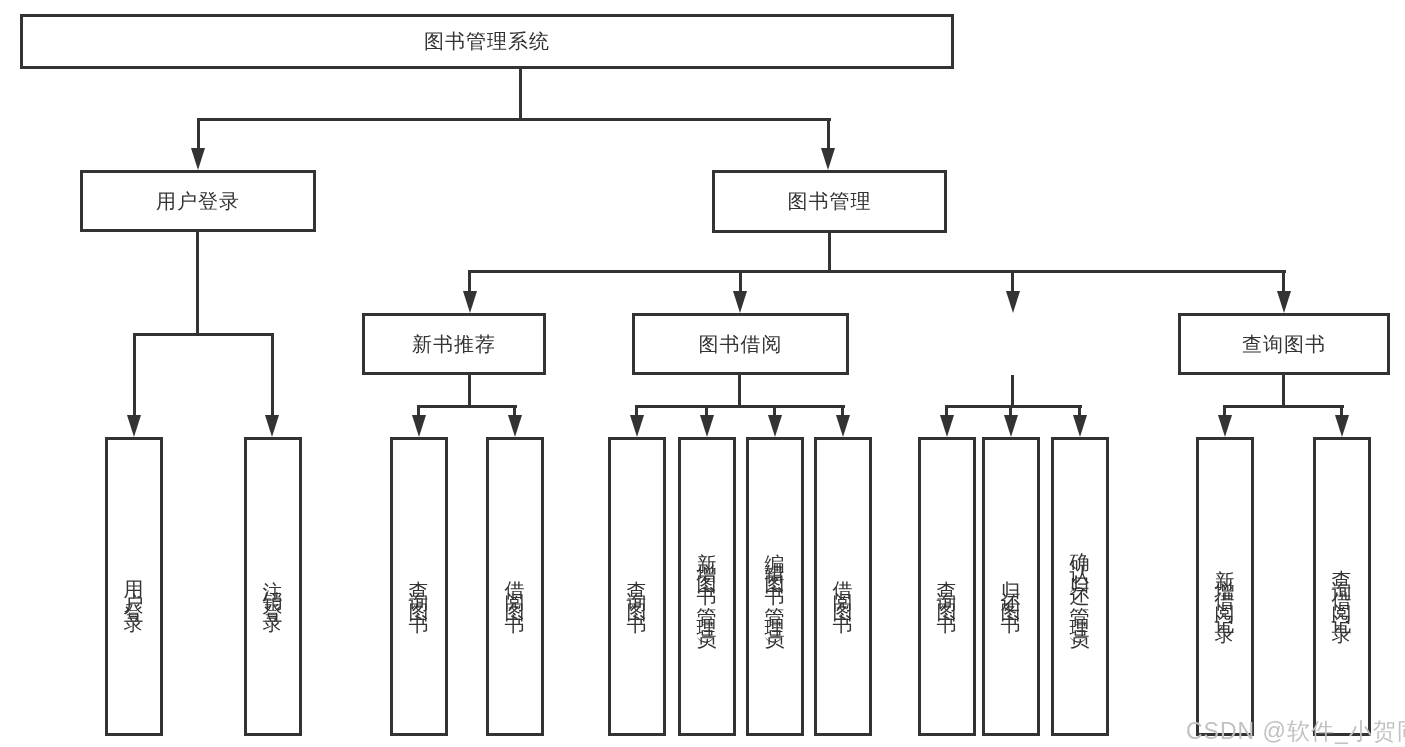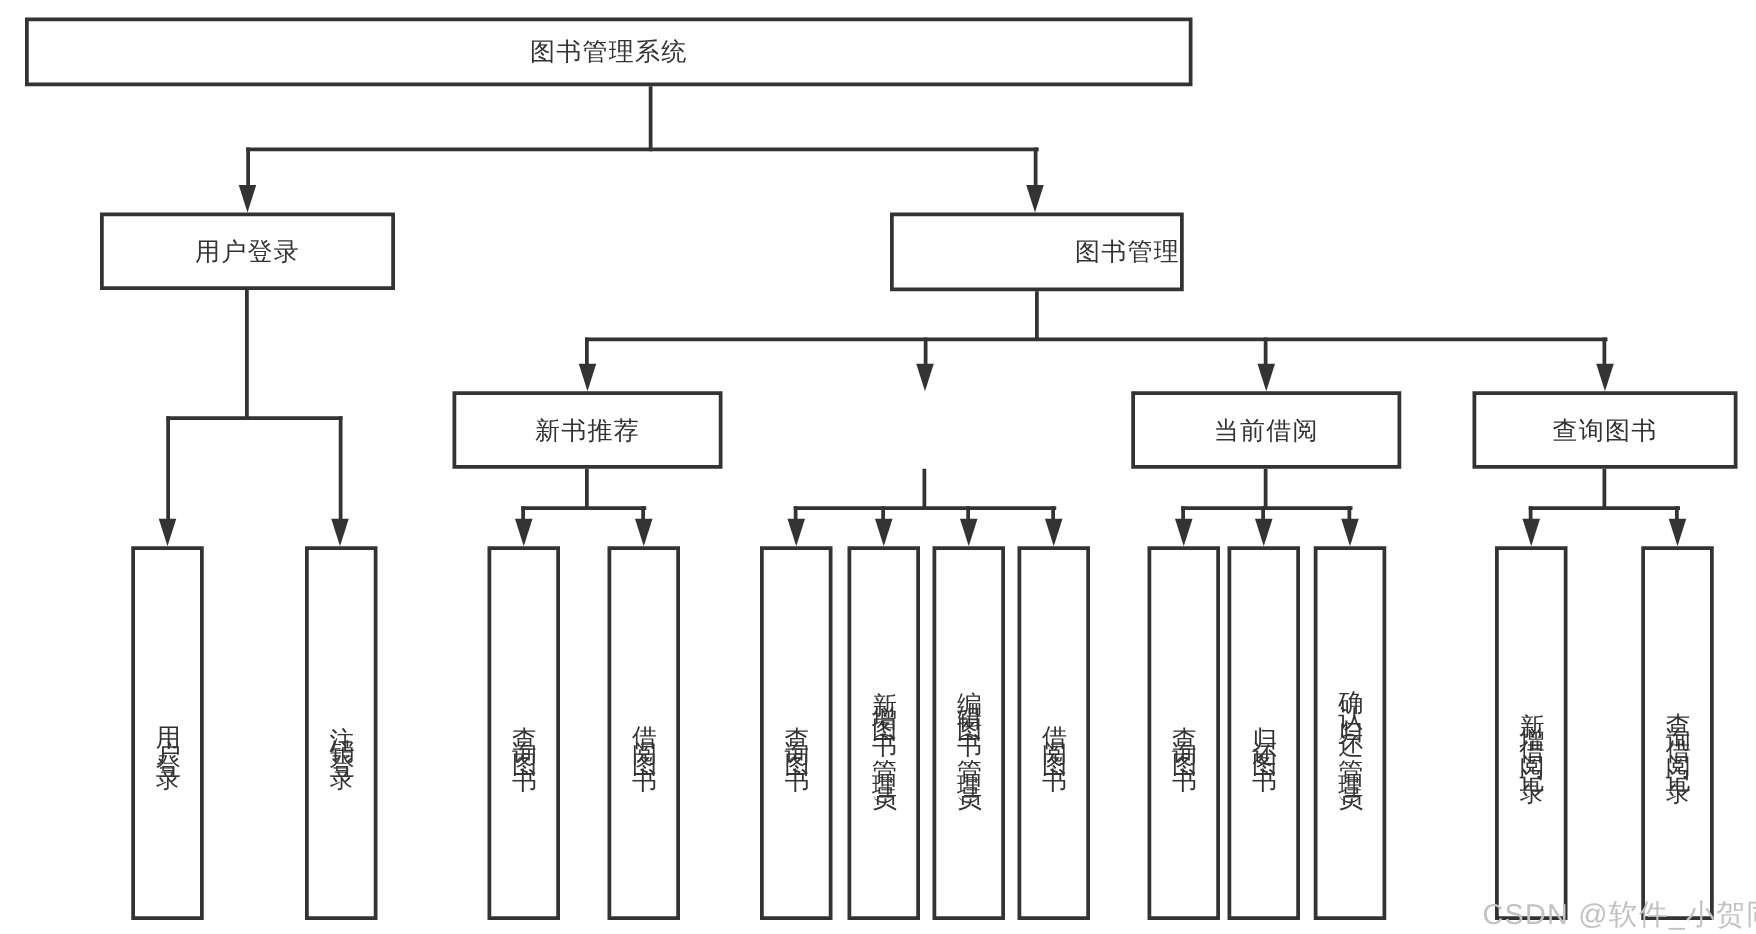--- a/index.html
+++ b/index.html
@@ -64,21 +64,21 @@
   <div class="vl" style="left:519px;top:69px;height:52px;"></div>
   <div class="hl" style="left:197px;top:118px;width:634px;"></div>
   <div class="vl" style="left:197px;top:118px;height:33px;"></div>
   <div class="arrow" style="left:191px;top:148px;"></div>
   <div class="vl" style="left:827px;top:118px;height:33px;"></div>
   <div class="arrow" style="left:821px;top:148px;"></div>
 
   <div class="box" style="left:80px;top:170px;width:236px;height:62px;">
     <span>用户登录</span>
   </div>
-  <div class="box" style="left:712px;top:170px;width:235px;height:63px;justify-content:flex-end;">
+  <div class="box" style="left:712px;top:170px;width:235px;height:63px;">
     <span>图书管理</span>
   </div>
 
   <div class="vl" style="left:196px;top:232px;height:103px;"></div>
   <div class="hl" style="left:133px;top:333px;width:141px;"></div>
   <div class="vl" style="left:133px;top:333px;height:84px;"></div>
   <div class="arrow" style="left:127px;top:415px;"></div>
   <div class="vl" style="left:271px;top:333px;height:84px;"></div>
   <div class="arrow" style="left:265px;top:415px;"></div>
 
@@ -86,25 +86,25 @@
   <div class="hl" style="left:468px;top:270px;width:818px;"></div>
   <div class="vl" style="left:468px;top:270px;height:24px;"></div>
   <div class="arrow" style="left:463px;top:291px;"></div>
   <div class="vl" style="left:739px;top:270px;height:24px;"></div>
   <div class="arrow" style="left:733px;top:291px;"></div>
   <div class="vl" style="left:1011px;top:270px;height:24px;"></div>
   <div class="arrow" style="left:1006px;top:291px;"></div>
   <div class="vl" style="left:1282px;top:270px;height:24px;"></div>
   <div class="arrow" style="left:1277px;top:291px;"></div>
 
-  <div class="box" style="left:362px;top:313px;width:216px;height:62px;font-family:Liberation Serif, serif;">
+  <div class="box" style="left:362px;top:313px;width:184px;height:62px;font-family:Liberation Serif, serif;">
     <span>新书推荐</span>
   </div>
-  <div class="box" style="left:905px;top:313px;width:216px;height:62px;">
-    <span>当前借阅</span>
+  <div class="box" style="left:632px;top:313px;width:217px;height:62px;">
+    <span>图书借阅</span>
   </div>
   <div class="box" style="left:1178px;top:313px;width:212px;height:62px;">
     <span>查询图书</span>
   </div>
 
   <div class="vl" style="left:468px;top:375px;height:32px;"></div>
   <div class="hl" style="left:417px;top:405px;width:100px;"></div>
   <div class="vl" style="left:417px;top:405px;height:14px;"></div>
   <div class="arrow" style="left:412px;top:415px;"></div>
   <div class="vl" style="left:513px;top:405px;height:14px;"></div>

